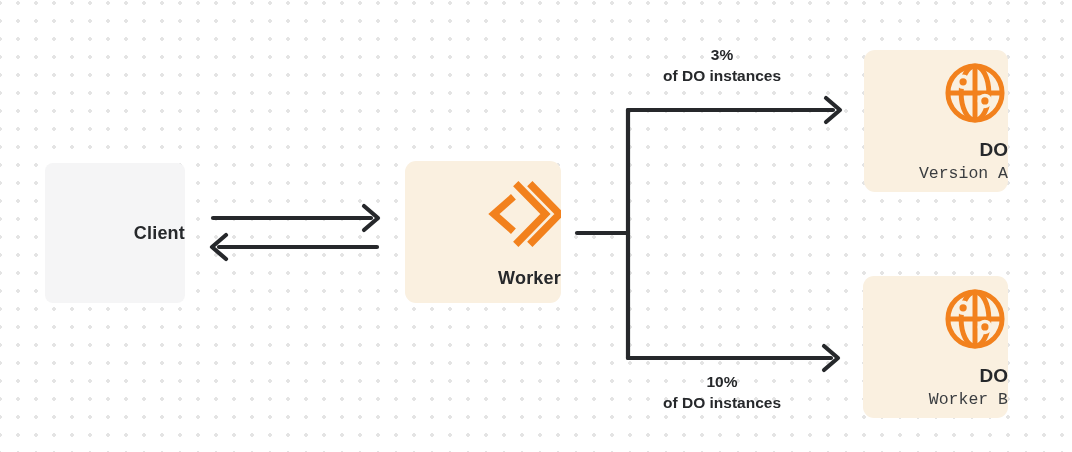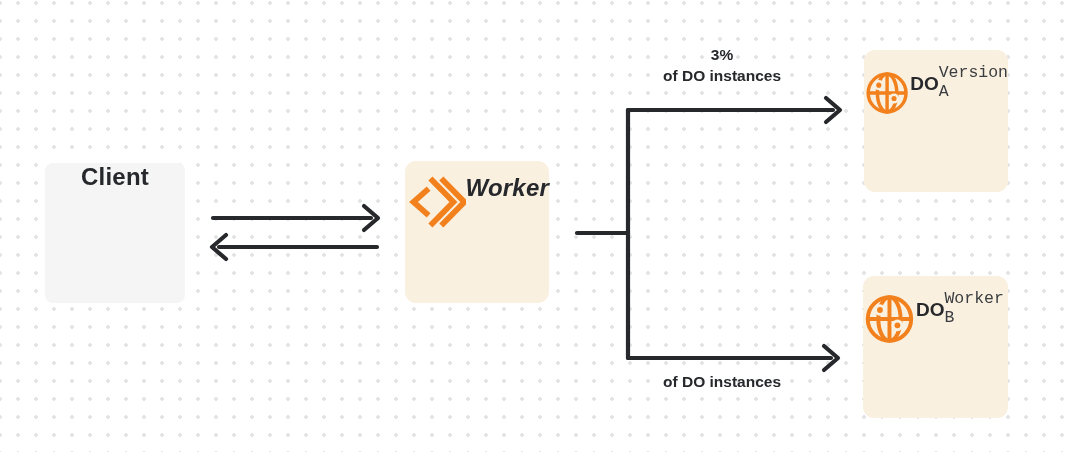--- a/index.html
+++ b/index.html
@@ -17,31 +17,31 @@
   .canvas{
     position:relative;
     width:1072px;height:452px;
     background-color:var(--canvas-bg);
     background-image:radial-gradient(circle,var(--grid-dot) 1.7px,transparent 1.9px);
     background-size:18px 18px;
     background-position:9px 12px;
     overflow:hidden;
   }
   .connectors{position:absolute;left:0;top:0;width:1072px;height:452px;pointer-events:none;}
-  .node{position:absolute;display:flex;align-items:flex-start;}
+  .node{position:absolute;display:flex;flex-direction:column;align-items:flex-end;}
   .node-client{
     left:45px;top:163px;width:140px;height:140px;
     background:var(--client-bg);border-radius:8px;
     justify-content:center;
   }
   .node-cream{background:var(--node-bg);border-radius:11px;}
-  .node-worker{left:405px;top:161px;width:144px;height:142px;font-style:italic;}
+  .node-worker{left:405px;top:161px;width:156px;height:142px;padding-top:12px;}
   .node-do-a{left:864px;top:50px;width:144px;height:142px;padding-top:10px;}
   .node-do-b{left:863px;top:276px;width:145px;height:142px;padding-top:10px;}
-  .node-title{font-size:24px;font-weight:bold;color:var(--ink);letter-spacing:.2px;}
+  .node-title{font-size:18px;font-weight:bold;color:var(--ink);letter-spacing:.2px;}
   .do-title{font-size:19px;font-weight:bold;color:var(--ink);margin-top:14px;line-height:1.1;}
   .do-subtitle{font-size:16.5px;font-weight:normal;color:var(--subtle-ink);margin-top:3px;font-family:Liberation Mono, monospace;}
   .worker-label{margin-top:13px;}
   .icon-workers{width:78px;height:82px;display:block;}
   .icon-globe{width:66px;height:66px;display:block;}
   .route-label{
     position:absolute;width:220px;text-align:center;
     font-size:15.5px;font-weight:bold;color:var(--ink);line-height:21px;
   }
   .route-label-top{left:612px;top:44px;}
@@ -119,16 +119,17 @@
     </svg>
     <span class="do-title">DO</span>
     <span class="do-subtitle">Worker B</span>
   </div>
 
   <div class="route-label route-label-top">
     <div>3%</div>
     <div>of DO instances</div>
   </div>
   <div class="route-label route-label-bottom">
+    <div>10%</div>
     <div>of DO instances</div>
   </div>
 
 </div>
 
 </body></html>

